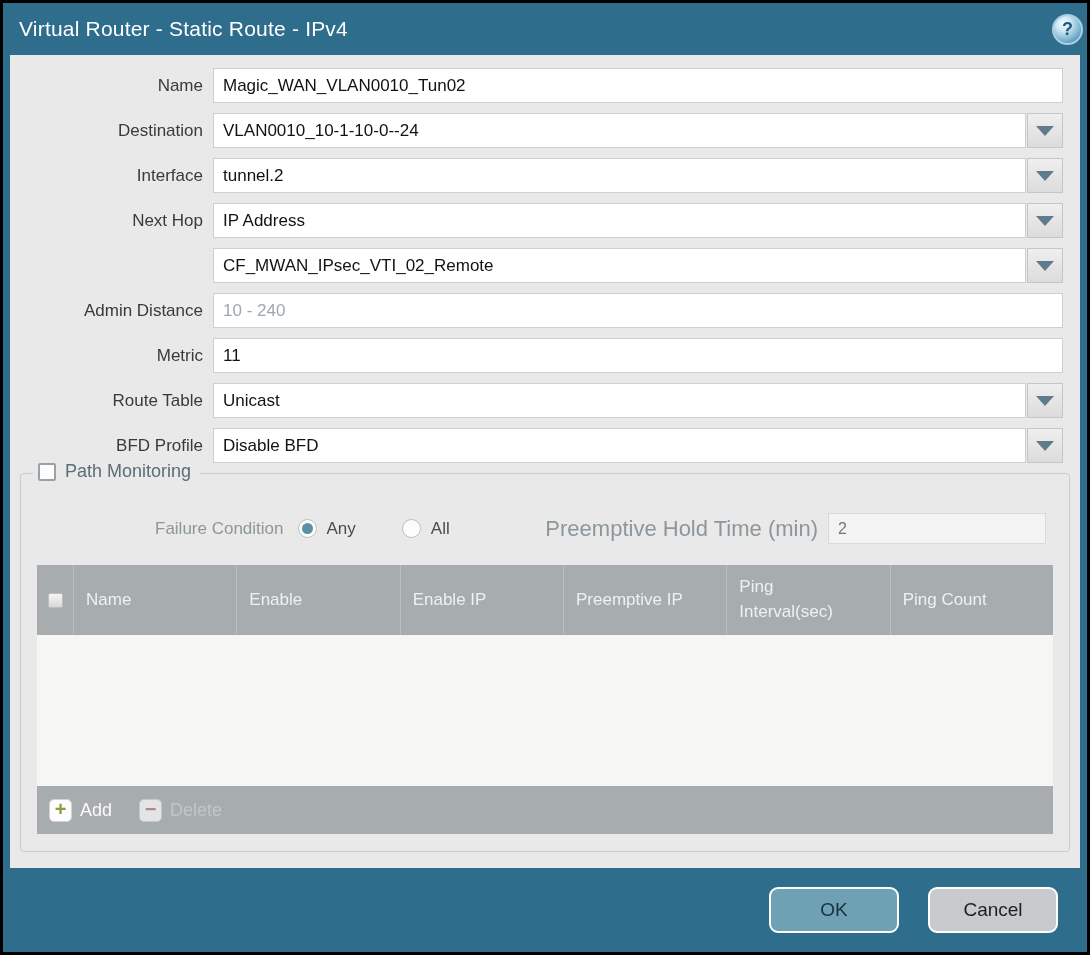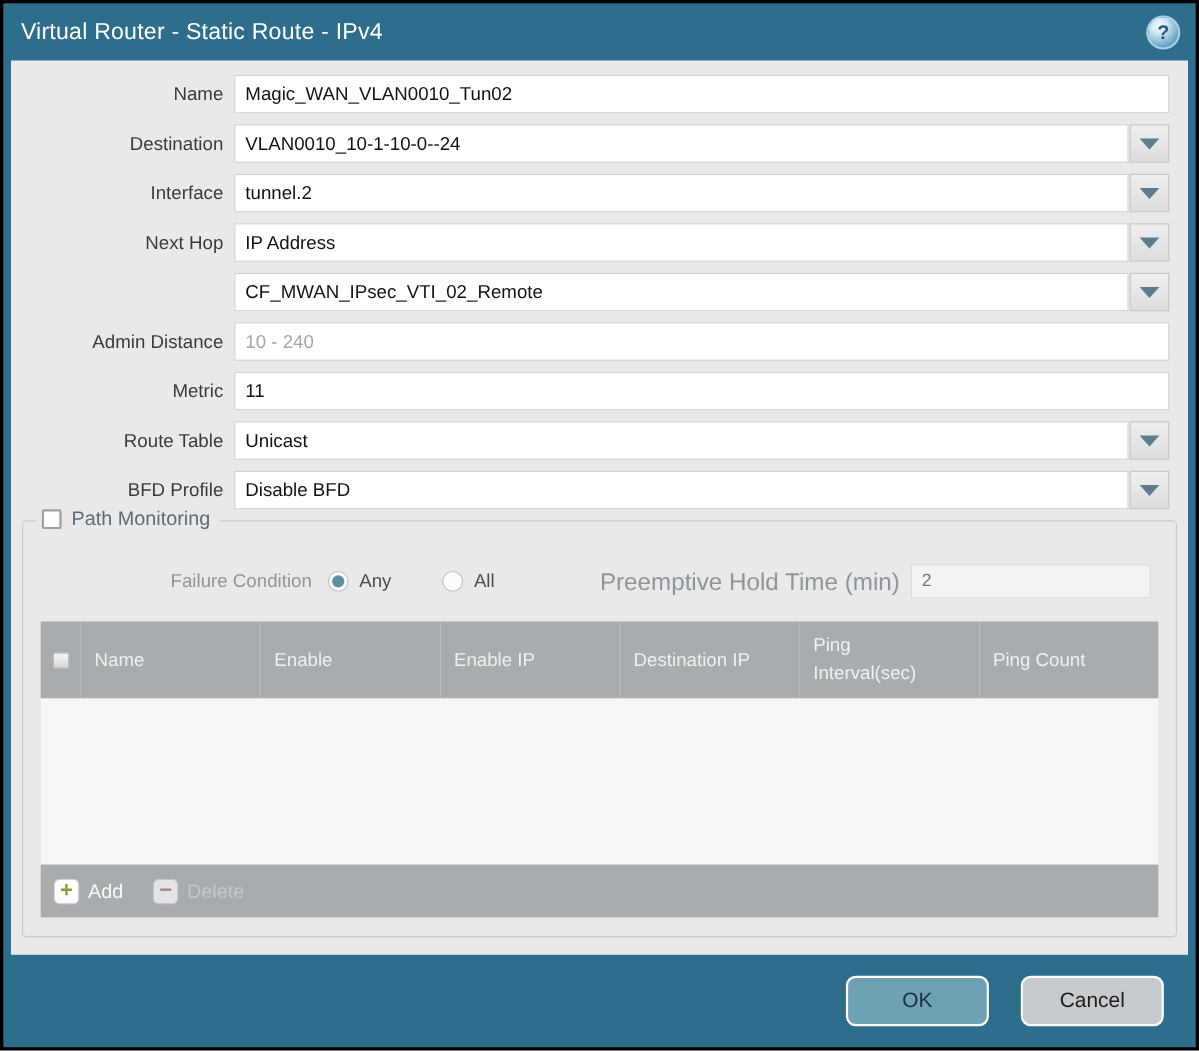--- a/index.html
+++ b/index.html
@@ -14,21 +14,21 @@
   .dialog {
     position:absolute; top:3px; left:3px;
     width:1084px; height:949px;
     background:#2e6d8c;
     display:flex; flex-direction:column;
   }
   
   .titlebar {
     height:52px; flex:none;
     display:flex; align-items:center;
-    padding:0 14px 0 16px;
+    padding:0 4px 0 16px;
   }
   .title { color:#ffffff; font-size:21px; letter-spacing:0.2px; }
   .help-icon {
     margin-left:auto;
     width:31px; height:31px; border-radius:50%;
     background:radial-gradient(circle at 35% 28%, #f4fbff 0%, #cfe7f4 28%, #6ba6c8 72%, #2f6f95 100%);
     border:2px solid #a9cfe3;
     display:flex; align-items:center; justify-content:center;
     color:#1c5a82; font-weight:bold; font-size:18px;
     cursor:pointer;
@@ -284,21 +284,21 @@
           <div class="th">
             <span>Name</span>
             </div>
           <div class="th">
             <span>Enable</span>
             </div>
           <div class="th">
             <span>Enable IP</span>
             </div>
           <div class="th">
-            <span>Destination IP</span>
+            <span>Preemptive IP</span>
             </div>
           <div class="th wrap">
             <span>Ping Interval(sec)</span>
             </div>
           <div class="th">
             <span>Ping Count</span>
             </div>
         </div>
         <div class="pm-body"></div>
         <div class="pm-foot">

